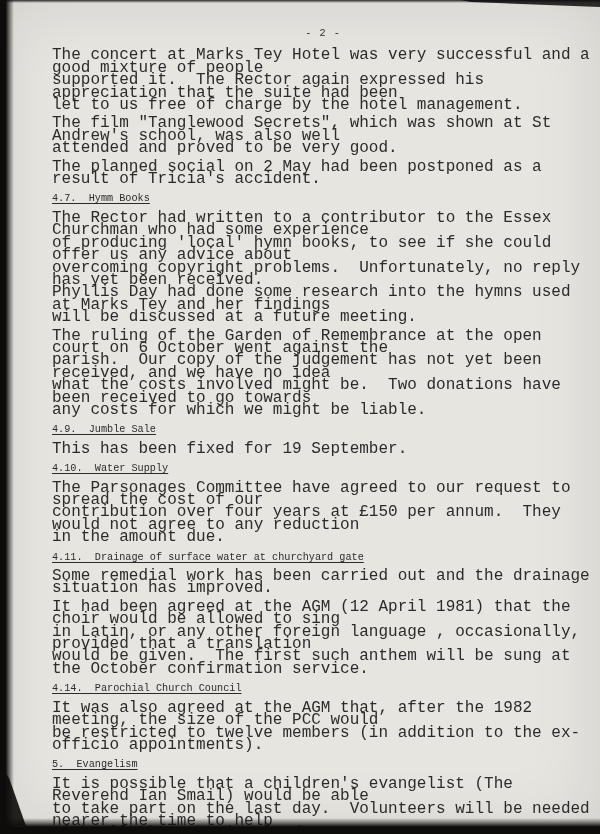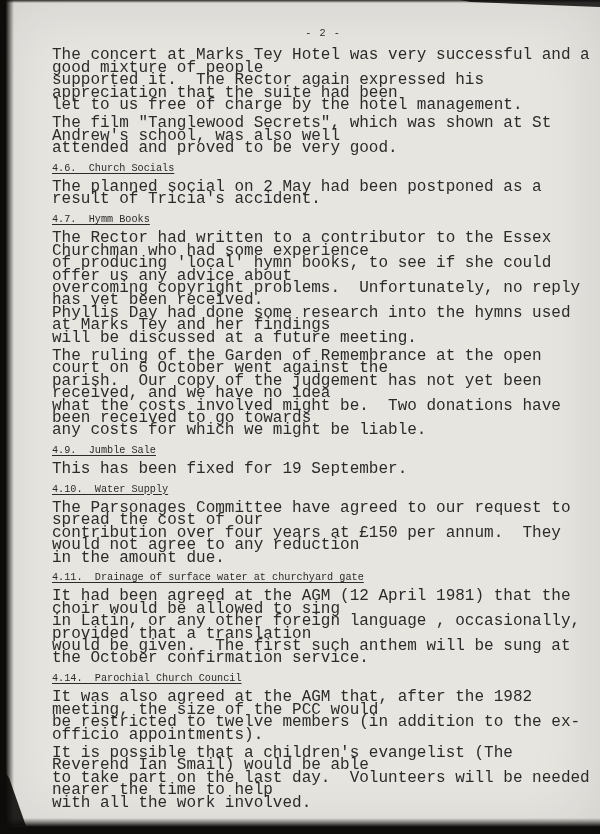--- a/index.html
+++ b/index.html
@@ -101,45 +101,46 @@
 
 <div class="page">
   <div class="content">
     <div class="pagenum">- 2 -</div>
     <div class="blocks">
         <div class="para">The concert at Marks Tey Hotel was very successful and a good mixture of people
 supported it.  The Rector again expressed his appreciation that the suite had been
 let to us free of charge by the hotel management.</div>
         <div class="para">The film "Tanglewood Secrets", which was shown at St Andrew's school, was also well
 attended and proved to be very good.</div>
-        <div class="heading">4.6.  Church Socials</div>
         <div class="para">The planned social on 2 May had been postponed as a result of Tricia's accident.</div>
         <div class="heading">4.7.  Hymm Books</div>
         <div class="para">The Rector had written to a contributor to the Essex Churchman who had some experience
 of producing 'local' hymn books, to see if she could offer us any advice about
 overcoming copyright problems.  Unfortunately, no reply has yet been received.
 Phyllis Day had done some research into the hymns used at Marks Tey and her findings
 will be discussed at a future meeting.</div>
         <div class="para">The ruling of the Garden of Remembrance at the open court on 6 October went against the
 parish.  Our copy of the judgement has not yet been received, and we have no idea
 what the costs involved might be.  Two donations have been received to go towards
 any costs for which we might be liable.</div>
         <div class="heading">4.9.  Jumble Sale</div>
         <div class="para">This has been fixed for 19 September.</div>
         <div class="heading">4.10.  Water Supply</div>
         <div class="para">The Parsonages Committee have agreed to our request to spread the cost of our
 contribution over four years at £150 per annum.  They would not agree to any reduction
 in the amount due.</div>
         <div class="heading">4.11.  Drainage of surface water at churchyard gate</div>
+        <div class="para">Some remedial work has been carried out and the drainage situation has improved.</div>
         <div class="para">It had been agreed at the AGM (12 April 1981) that the choir would be allowed to sing
 in Latin, or any other foreign language , occasionally, provided that a translation
 would be given.  The first such anthem will be sung at the October confirmation service.</div>
         <div class="heading">4.14.  Parochial Church Council</div>
         <div class="para">It was also agreed at the AGM that, after the 1982 meeting, the size of the PCC would
 be restricted to twelve members (in addition to the ex-officio appointments).</div>
+        <div class="heading">5.  Evangelism</div>
         <div class="para">It is possible that a children's evangelist (The Reverend Ian Smail) would be able
 to take part on the last day.  Volunteers will be needed nearer the time to help
 with all the work involved.</div>
       </div>
   </div>
   <div class="edge-left"></div>
   <div class="edge-bottom"></div>
   <div class="corner-bl"></div>
   <div class="edge-top"></div>
   <div class="corner-tr"></div>

